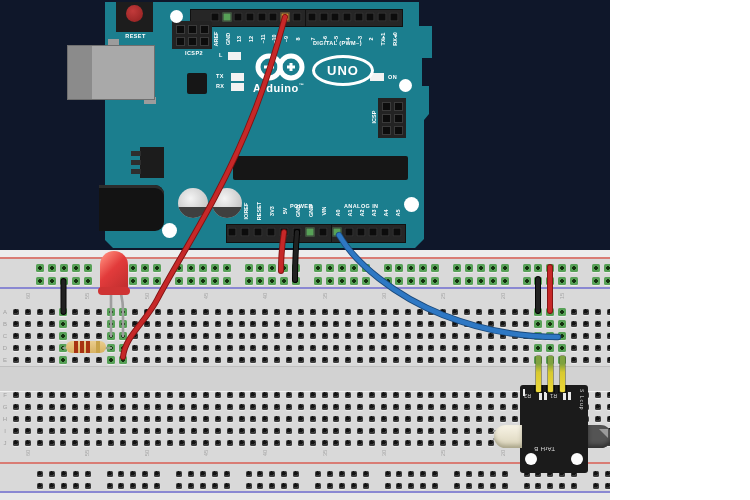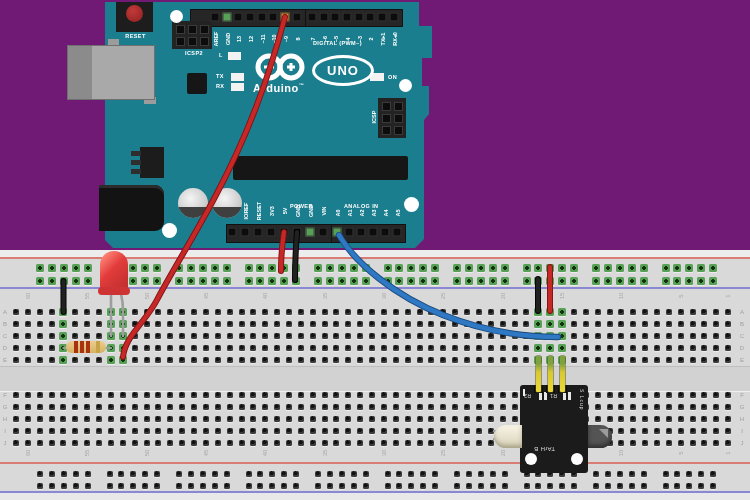--- a/index.html
+++ b/index.html
@@ -1,17 +1,17 @@
 <!DOCTYPE html>
 <html><head>
 <meta charset="utf-8">
 <style>
   html,body{margin:0;padding:0;}
   body{font-family:"Liberation Sans", sans-serif;}
-  .stage{position:relative;width:750px;height:500px;background:#701a75;overflow:hidden;}
+  .stage{position:relative;width:610px;height:500px;background:#0f172a;overflow:hidden;}
   .abs{position:absolute;}
 
   
   .breadboard{position:absolute;left:0;top:250px;width:750px;height:250px;background:#d9d9d9;z-index:1;}
   .bb-top-edge{position:absolute;left:0;top:0;width:750px;height:7px;background:#ededed;border-bottom:1px solid #e3e3e3;}
   .bb-bottom-edge{position:absolute;left:0;top:243px;width:750px;height:7px;background:#e8e8e8;}
   .bb-line{position:absolute;left:0;width:750px;height:2px;}
   .bb-line.red{background:#d97c74;}
   .bb-line.blue{background:#8a88d2;}
   .bb-gap{position:absolute;left:0;top:116px;width:750px;height:24px;background:#d2d2d2;border-top:1px solid #bfbfbf;border-bottom:1px solid #f0f0f0;}

